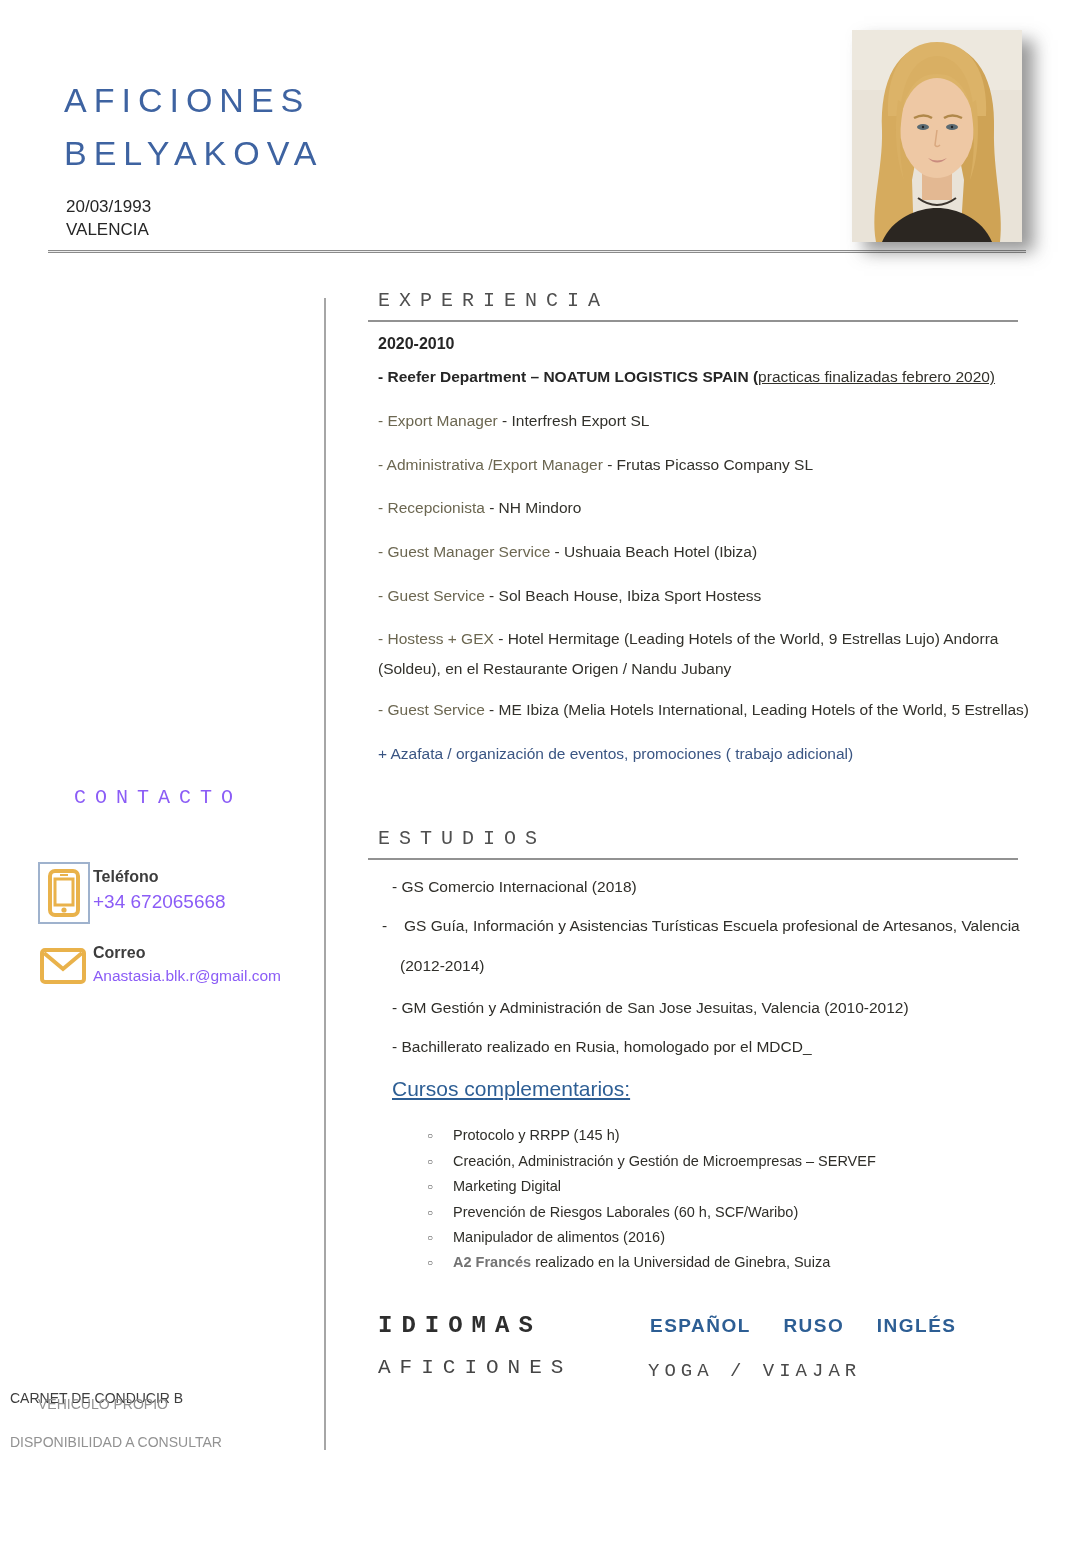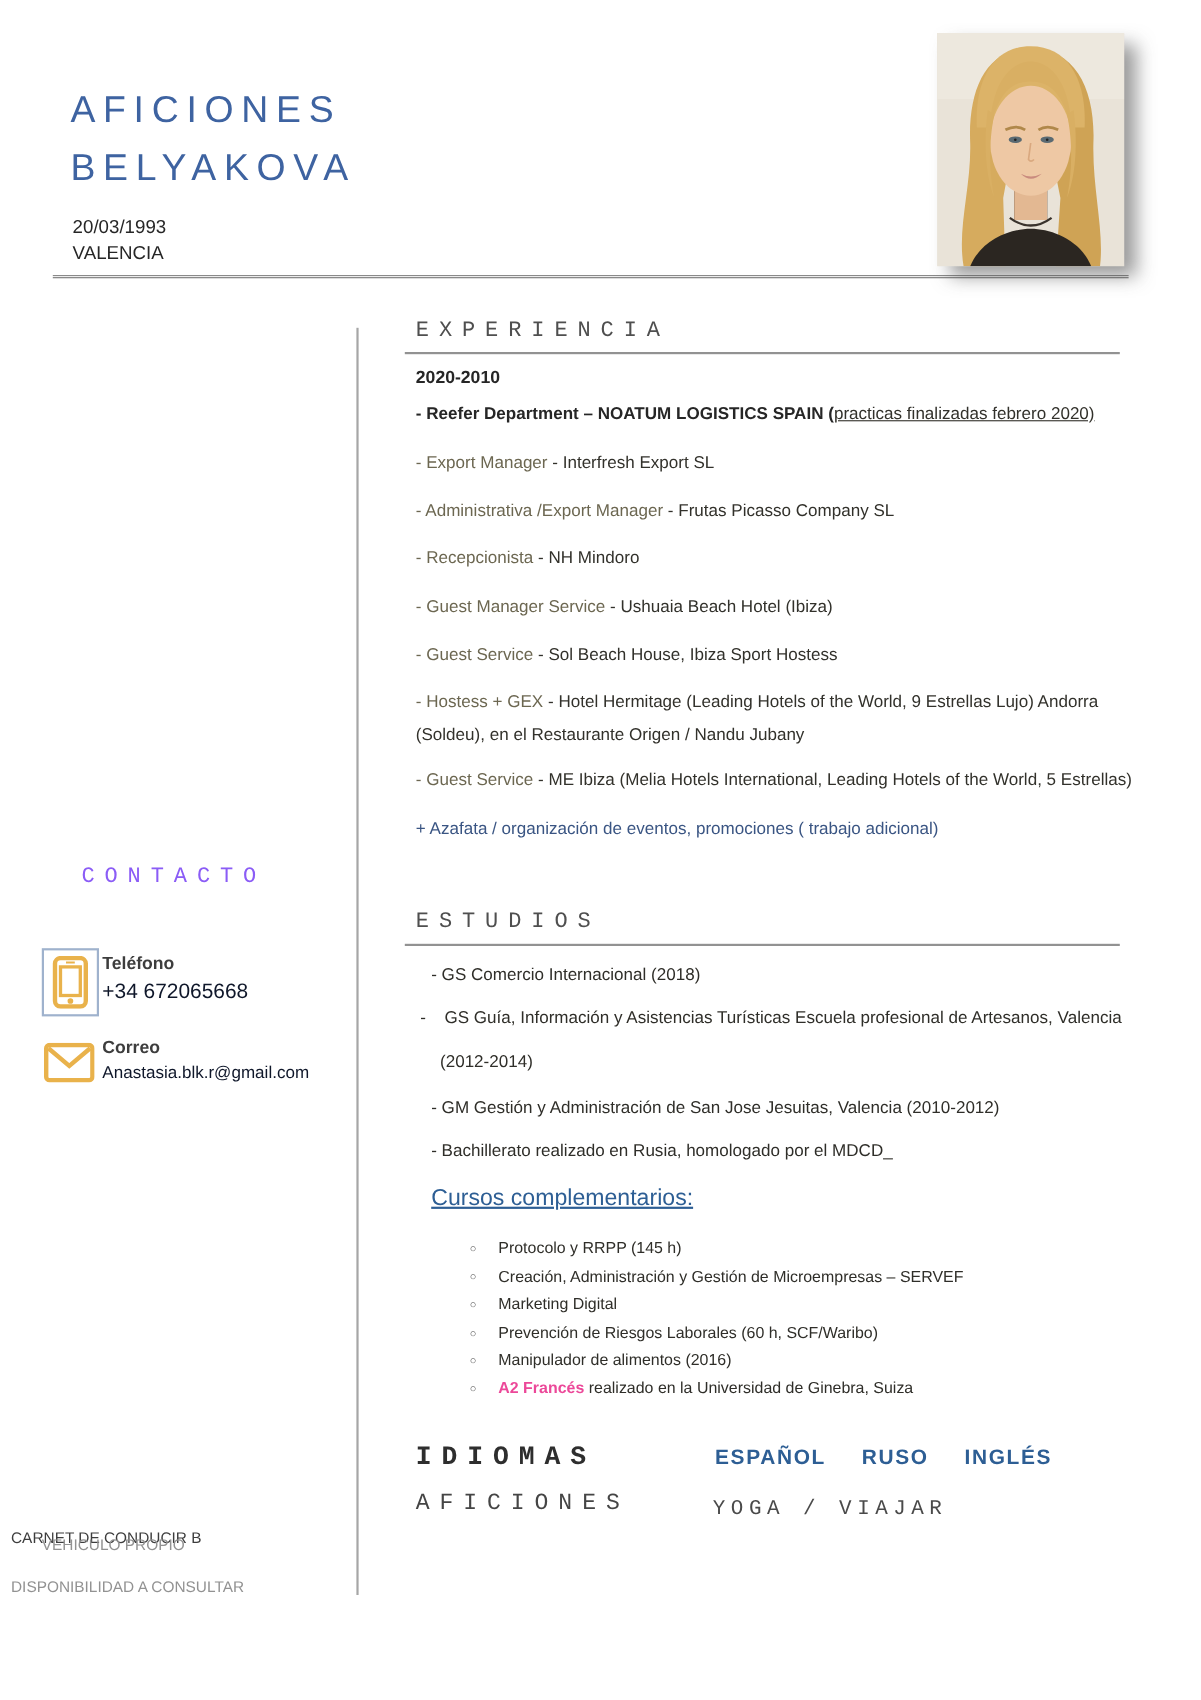--- a/index.html
+++ b/index.html
@@ -40,21 +40,21 @@
   
   .edu{position:absolute;font-size:15.5px;white-space:nowrap;color:#2f2e29;}
   .cursos-head{
     position:absolute;left:392px;top:1077px;font-size:21px;color:#2d5e94;
     text-decoration:underline;white-space:nowrap;
   }
   .bullet{position:absolute;font-size:14.5px;white-space:nowrap;color:#2f2e29;}
   .bullet .mk{
     position:absolute;left:-26px;top:3px;font-size:10px;color:#4a4a4a;
   }
-  .hl{color:#ec4899;font-weight:bold;}
+  .hl{color:#737373;font-weight:bold;}
   
   .idiomas-head{
     position:absolute;left:378px;top:1312px;font-family:"Liberation Mono","DejaVu Sans Mono",monospace;
     font-size:24px;letter-spacing:9px;font-weight:bold;color:#2e2e2e;white-space:nowrap;
   }
   .langs{position:absolute;left:650px;top:1315px;white-space:nowrap;}
   .lang{font-size:19px;font-weight:bold;color:#2d5e94;letter-spacing:1.5px;margin-right:28px;}
   .afic-head{
     position:absolute;left:378px;top:1356px;font-family:"Liberation Mono","DejaVu Sans Mono",monospace;
     font-size:21px;letter-spacing:9px;color:#454545;white-space:nowrap;
@@ -64,21 +64,21 @@
     font-size:19px;letter-spacing:5px;color:#4a4a4a;white-space:nowrap;
   }
   
   .contact-head{left:62px;top:786px;color:#8b5cf6;margin-left:12px;}
   .icon-phone{
     position:absolute;left:38px;top:862px;width:48px;height:58px;
     border:2px solid #9fb2cd;background:#fff;display:flex;align-items:center;justify-content:center;
   }
   .icon-mail{position:absolute;left:40px;top:948px;width:46px;height:36px;}
   .c-label{position:absolute;left:93px;font-size:16px;font-weight:bold;color:#3d3d3d;white-space:nowrap;}
-  .c-value{position:absolute;left:93px;color:#0f172a;white-space:nowrap;}
+  .c-value{position:absolute;left:93px;color:#8b5cf6;white-space:nowrap;}
   .tel-value{top:891px;font-size:19px;}
   .mail-value{top:967px;font-size:15.5px;}
   
   .foot{position:absolute;left:10px;font-size:14px;white-space:nowrap;}
   .foot1{top:1390px;color:#3d3d3d;}
   .foot2{top:1396px;color:#929292;margin-left:28px;}
   .foot3{top:1434px;color:#929292;}
 </style>
 </head>
 <body>

